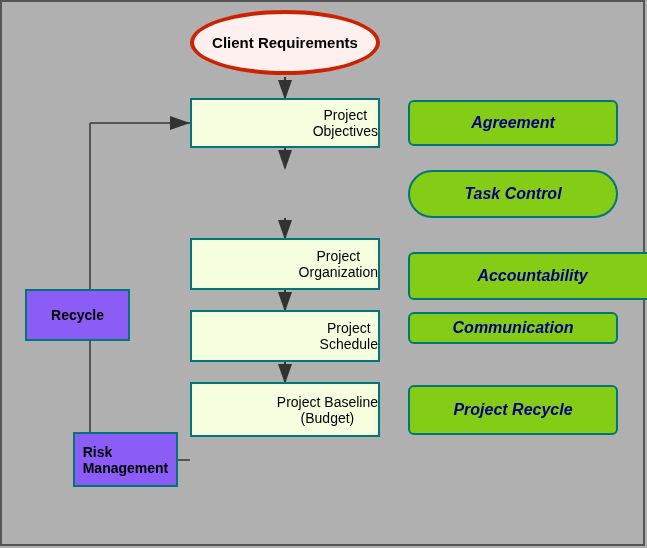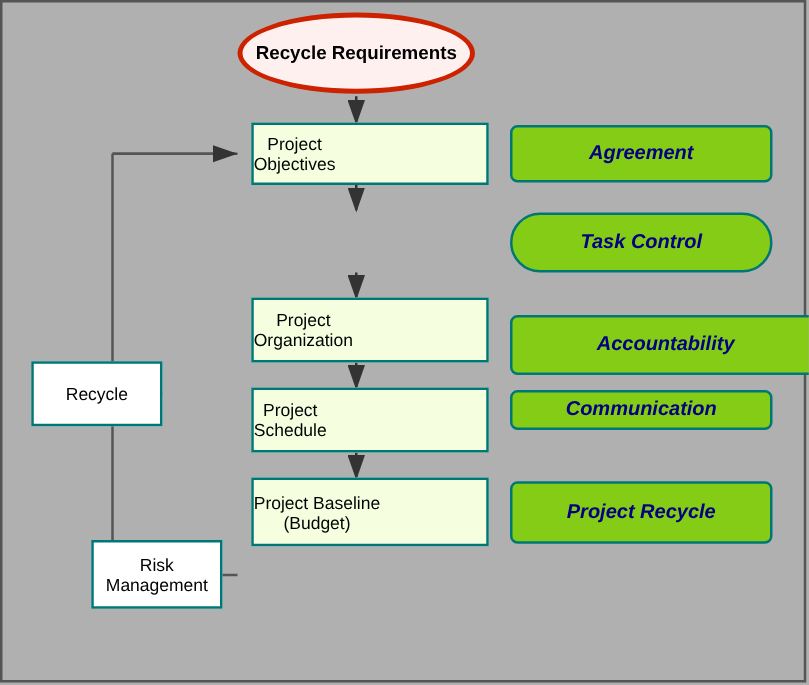--- a/index.html
+++ b/index.html
@@ -35,52 +35,51 @@
       font-weight: bold;
       color: #000;
     }
     
     .flow-box {
       position: absolute;
       background: #f5ffe0;
       border: 2px solid #007777;
       display: flex;
       align-items: center;
-      justify-content: flex-start;
+      justify-content: flex-end;
       text-align: center;
       font-size: 14px;
       color: #000;
-      margin-left: 11px;
     }
     
     .label-box {
       position: absolute;
       background: #84cc16;
       border: 2px solid #007777;
       border-radius: 6px;
       display: flex;
       align-items: center;
       justify-content: center;
       text-align: center;
       font-size: 16px;
       font-style: italic;
       font-weight: bold;
       color: #000080;
     }
     
     .left-box {
       position: absolute;
-      background: #ffffff;
+      background: #8b5cf6;
       border: 2px solid #007777;
       display: flex;
       align-items: center;
       justify-content: center;
-      text-align: center;
       font-size: 14px;
       color: #000;
+      font-weight: bold;
     }
     
     .arrows-svg {
       position: absolute;
       top: 0; left: 0;
       width: 647px;
       height: 548px;
       pointer-events: none;
     }
     
@@ -127,21 +126,21 @@
 
     <line x1="90" y1="315" x2="130" y2="315" stroke="#555" stroke-width="2"></line>
 
     <line x1="90" y1="460" x2="130" y2="460" stroke="#555" stroke-width="2" marker-end="url(#arrowhead)"></line>
 
     <line x1="190" y1="460" x2="90" y2="460" stroke="#555" stroke-width="2"></line>
 
   </svg>
 
   <div class="ellipse-client">
-    <span>Recycle
+    <span>Client
 Requirements</span>
   </div>
 
   <div class="flow-box" style="left:190px; top:98px; width:190px; height:50px;">
     <span>Project<br>Objectives</span>
   </div>
 
 
   <div class="flow-box" style="left:190px; top:238px; width:190px; height:52px;">
     <span>Project<br>Organization</span>

